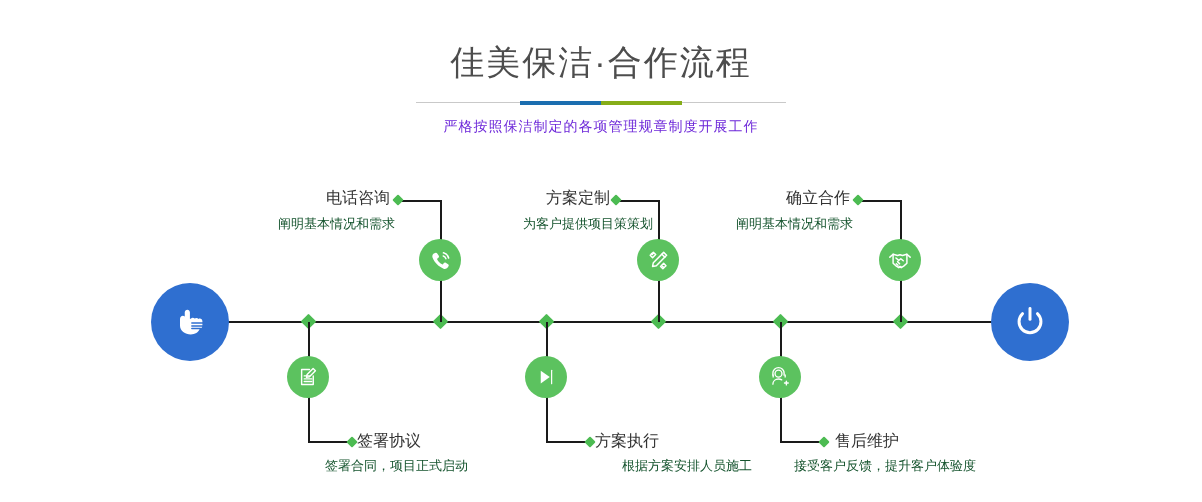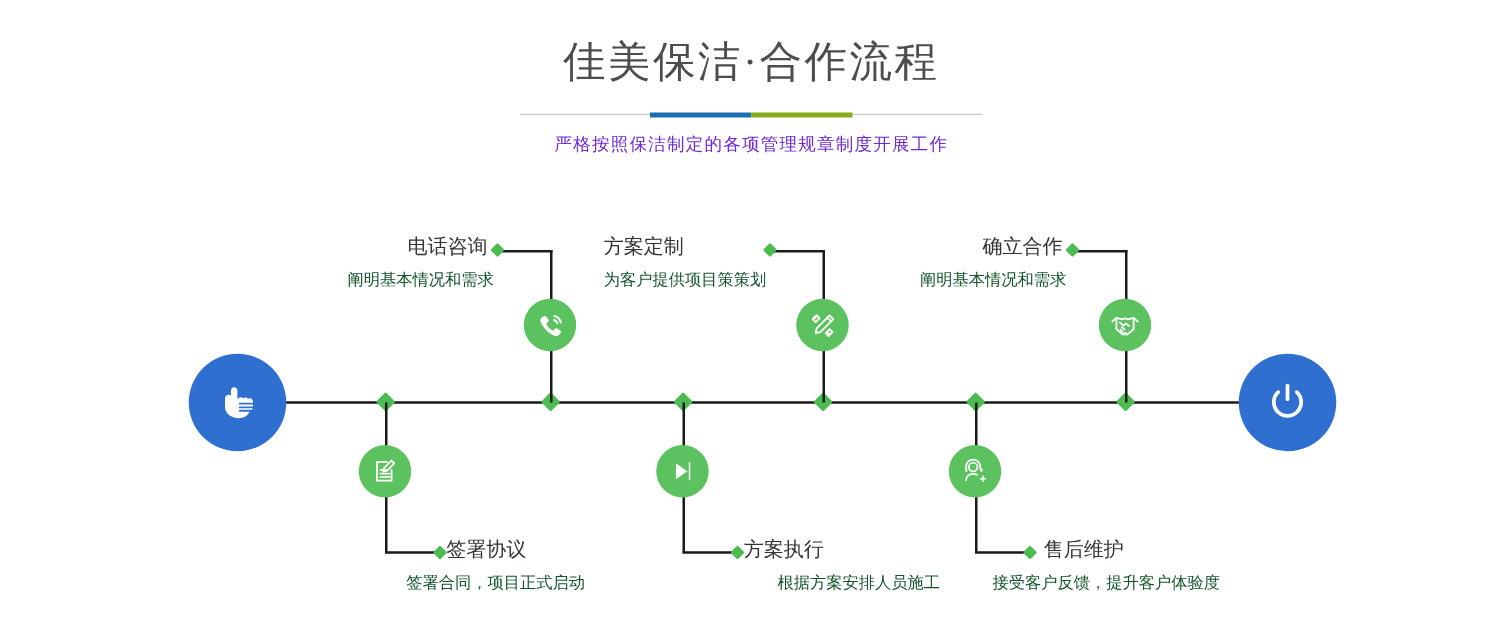--- a/index.html
+++ b/index.html
@@ -7,21 +7,21 @@
     width:1202px;height:502px;background:#ffffff;
     font-family:"Liberation Sans","DejaVu Sans",sans-serif;
     overflow:hidden;position:relative;
   }
   #stage{position:relative;width:1202px;height:502px;}
 
   
   .hdr{position:absolute;left:0;top:0;width:1202px;text-align:center;}
   .hdr-title{
     font-size:34px;color:#4d4d4d;letter-spacing:2px;
-    font-weight:400;line-height:1;margin-top:34px;font-family:Liberation Serif, serif;
+    font-weight:400;line-height:1;margin-top:45px;
   }
   .hdr-divider{
     position:relative;width:370px;height:4px;margin:22px auto 0;
   }
   .hdr-divider .rule{
     position:absolute;left:0;top:1px;width:370px;height:1px;background:#c9c9c9;
   }
   .hdr-divider .seg-a{
     position:absolute;left:104px;top:0;width:81px;height:4px;background:#1b6eb0;
   }
@@ -141,22 +141,22 @@
         <svg width="25" height="25" viewBox="0 0 32 32" fill="none" stroke="#ffffff" stroke-width="1.9" stroke-linecap="round" stroke-linejoin="round">
           <path d="M22.6 5.6l3.8 3.8-13.2 13.2-4.8 1 1-4.8z"></path>
           <path d="M20.3 7.9l3.8 3.8"></path>
           <path d="M9.4 5.4l-4 4 3 3 4-4z"></path>
           <path d="M7 7l1.4 1.4"></path>
           <path d="M22.6 19.6l-4 4 3 3 4-4z"></path>
           <path d="M21 23.4l1.4 1.4"></path>
         </svg>
       </span>
     </div>
-    <div class="node-title ta-right" style="left:420px;top:190px;width:190px;text-align:center;">方案定制</div>
-    <div class="node-desc ta-right" style="left:360px;top:217px;width:253px;">为客户提供项目策策划</div>
+    <div class="node-title ta-right" style="left:420px;top:190px;width:190px;">方案定制</div>
+    <div class="node-desc ta-right" style="left:360px;top:217px;width:253px;padding-left:40px;">为客户提供项目策策划</div>
   </div>
 
   <div>
     <div class="vline" style="left:900px;top:200px;height:122px;"></div>
     <div class="hline" style="left:859px;top:200px;width:43px;"></div>
     <div class="dmd lbl-d" style="left:854px;top:196px;"></div>
     <div class="bubble" style="left:879px;top:239px;">
       <span>
         <svg width="26" height="26" viewBox="0 0 32 32" fill="none" stroke="#ffffff" stroke-width="1.8" stroke-linecap="round" stroke-linejoin="round">
           <path d="M3.5 12.5l4-3.5 5.5 1.5 3-1 3 1 5.5-1.5 4 3.5"></path>

